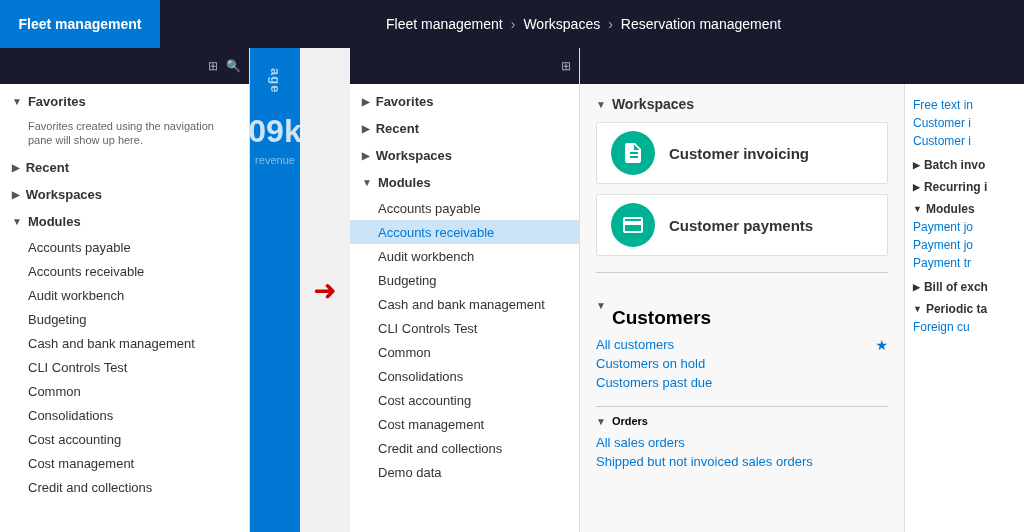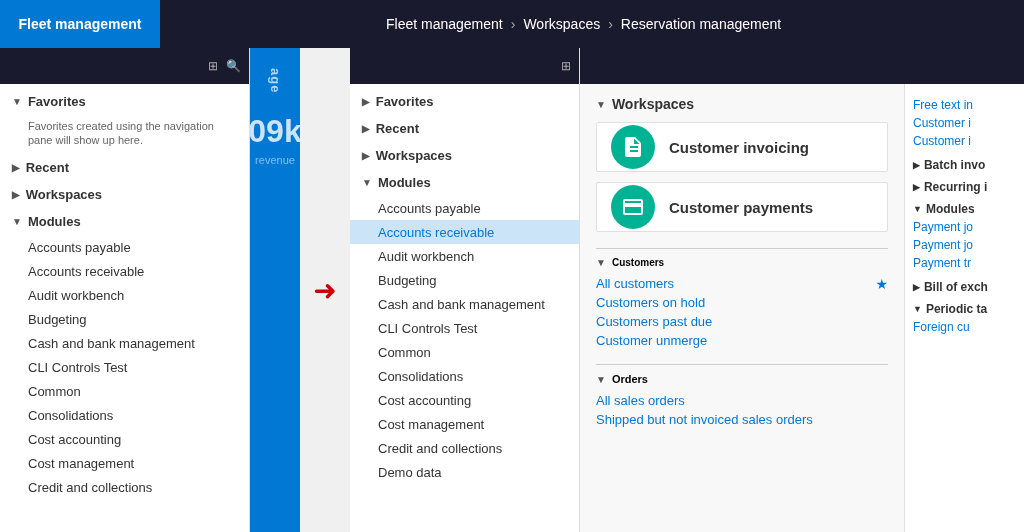--- a/index.html
+++ b/index.html
@@ -228,21 +228,21 @@
       gap: 10px;
       margin-bottom: 16px;
     }
 
     .workspace-card {
       display: flex;
       align-items: center;
       background: white;
       border: 1px solid #e0e0e0;
       border-radius: 2px;
-      padding: 2px 14px;
+      padding: 8px 14px;
       cursor: pointer;
       gap: 14px;
     }
 
     .card-icon {
       width: 44px;
       height: 44px;
       border-radius: 50%;
       background: #00b294;
       display: flex;
@@ -494,29 +494,28 @@
             </div>
             <span class="card-title">Customer payments</span>
           </div>
         </div>
 
         <hr class="section-divider">
 
         <div class="workspace-section">
           <div class="section-header">
             <span class="section-chevron">▼</span>
-            <span style="margin-left:6px; font-weight:600; font-size:10px;">Customers</span>
+            <span style="margin-left:6px; font-weight:600; font-size:19px;margin-top:26px;">Customers</span>
           </div>
           <div class="link-row">
             <a class="section-link">All customers</a>
             <span class="star-icon">★</span>
           </div>
           <a class="section-link">Customers on hold</a>
           <a class="section-link">Customers past due</a>
-          <a class="section-link">Customer unmerge</a>
         </div>
 
         <hr class="section-divider">
 
         <div class="workspace-section">
           <div class="section-header">
             <span class="section-chevron">▼</span>
             <span style="margin-left:6px; font-weight:600; font-size:11px;">Orders</span>
           </div>
           <a class="section-link">All sales orders</a>

